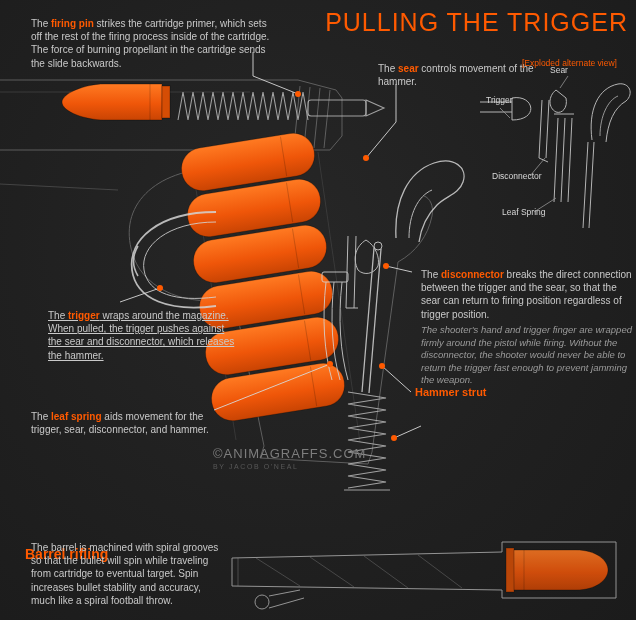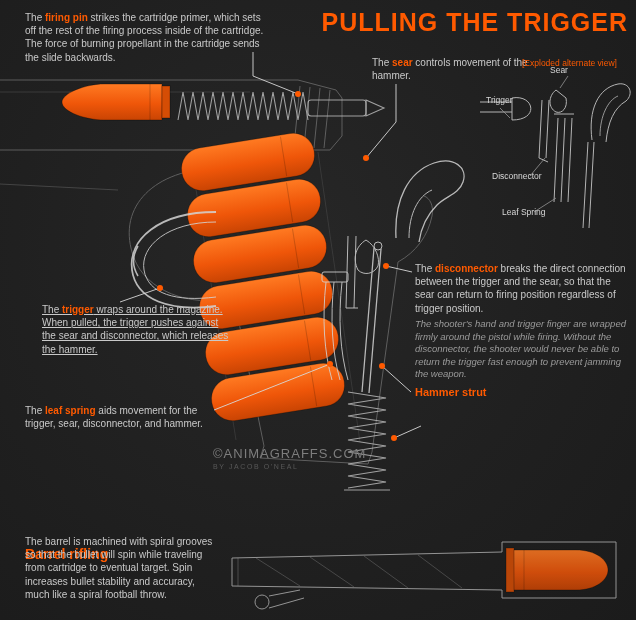--- a/index.html
+++ b/index.html
@@ -4,24 +4,24 @@
 <style>
   html,body { margin:0; padding:0; background:#141414; }
   .canvas {
     position:relative; width:636px; height:620px; overflow:hidden;
     background: radial-gradient(ellipse at 45% 40%, #272727 0%, #202020 55%, #1b1b1b 100%);
     font-family:"Liberation Sans", sans-serif;
   }
   .art { position:absolute; left:0; top:0; }
   .title {
     position:absolute; top:8px; right:8px; margin:0;
-    color:#ff5a00; font-size:25px; font-weight:700; letter-spacing:1px; white-space:nowrap;
+    color:#ff5a00; font-size:25px; font-weight:400; letter-spacing:1px; white-space:nowrap;
   }
   .note {
-    position:absolute; margin:0; color:#c9c9c9; font-size:10px; line-height:1.32;
+    position:absolute; margin:6px; color:#c9c9c9; font-size:10px; line-height:1.32;
   }
   .note .key { color:#ff5a00; font-weight:bold; }
   .note.dim { color:#9a9a9a; font-size:9.5px; }
   .orange-label { position:absolute; margin:0; color:#ff5a00; font-weight:bold; font-size:11px; }
   .exp-label { position:absolute; margin:0; color:#d8d8d8; font-size:8.5px; }
   .exp-title { position:absolute; margin:6px; color:#ff5a00; font-size:8.5px; font-weight:normal; }
   .watermark { position:absolute; left:213px; top:446px; }
   .watermark .site { color:#7d7d7d; font-size:13px; letter-spacing:1px; }
   .watermark .byline { color:#585858; font-size:7px; letter-spacing:1.6px; margin-top:2px; }
   .section-head { position:absolute; margin:0; color:#ff5a00; font-size:14px; font-weight:bold; }

